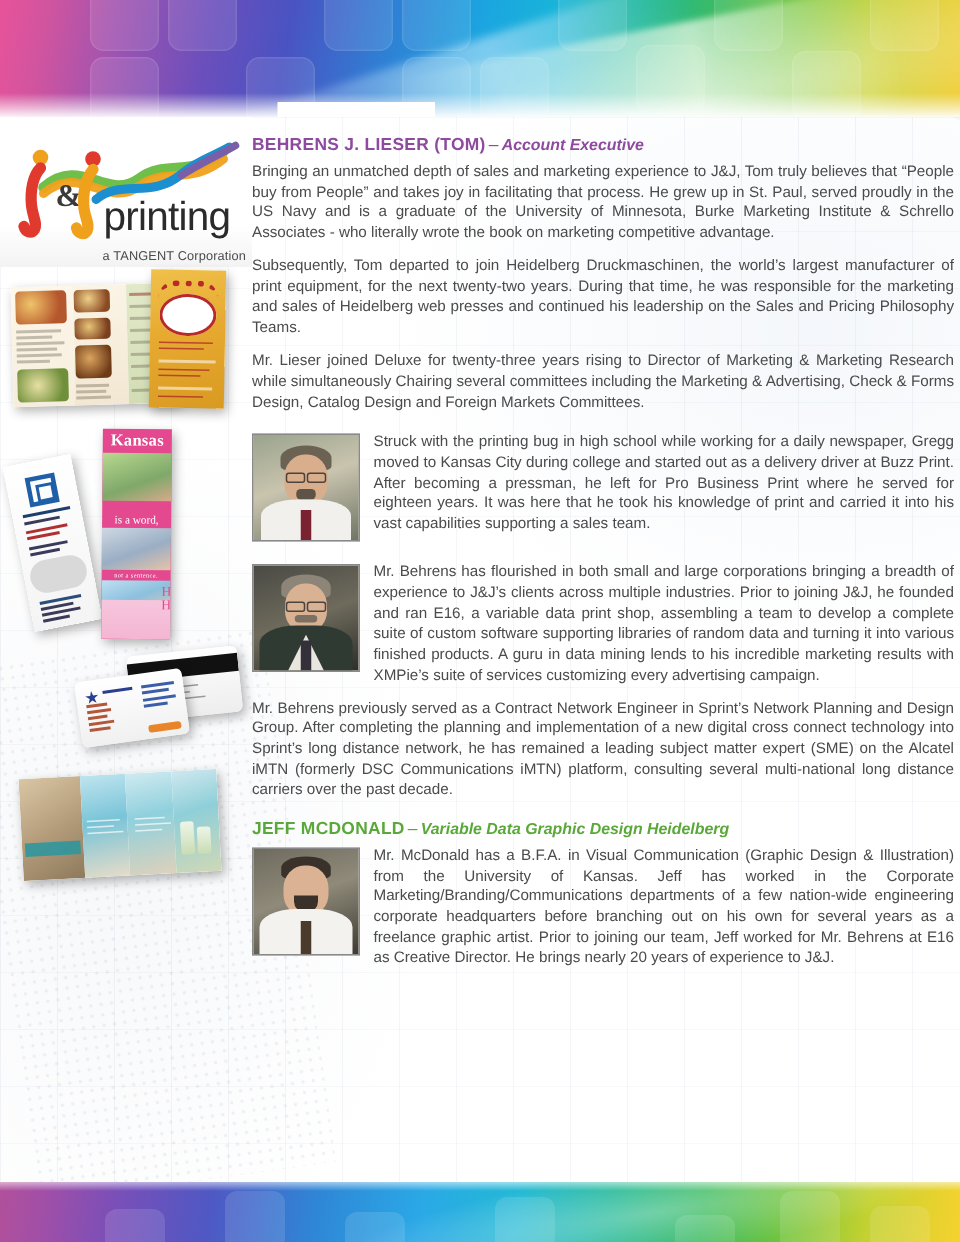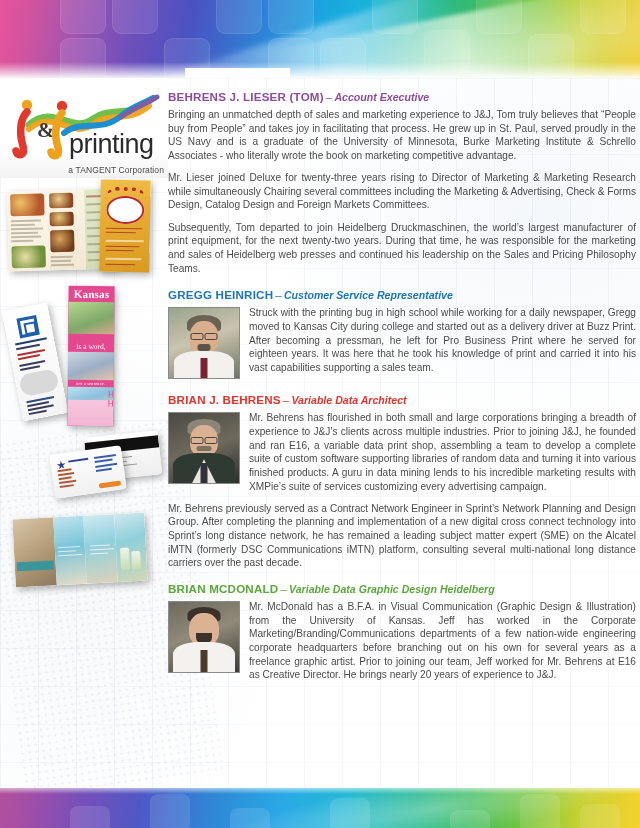--- a/index.html
+++ b/index.html
@@ -449,61 +449,55 @@
 
   </div>
 
   <div class="content">
 
     <div class="bio sec-thomas">
       <div class="bio-head" style="color:#8e4a9e">
         <span>BEHRENS J. LIESER (TOM)</span><span class="dash">–</span><span class="role">Account Executive</span>
       </div>
       <p class="para">Bringing an unmatched depth of sales and marketing experience to J&amp;J, Tom truly believes that “People buy from People” and takes joy in facilitating that process.  He grew up in St. Paul, served proudly in the US Navy and is a graduate of the University of Minnesota, Burke Marketing Institute &amp; Schrello Associates - who literally wrote the book on marketing competitive advantage.</p>
+      <p class="para">Subsequently, Tom departed to join Heidelberg Druckmaschinen, the world’s largest manufacturer of print equipment, for the next twenty-two years.  During that time, he was responsible for the marketing and sales of Heidelberg web presses and continued his leadership on the Sales and Pricing Philosophy Teams.</p>
       <p class="para">Mr. Lieser joined Deluxe for twenty-three years rising to Director of Marketing &amp; Marketing Research while simultaneously Chairing several committees including the Marketing &amp; Advertising, Check &amp; Forms Design, Catalog Design and Foreign Markets Committees.</p>
-      <p class="para">Subsequently, Tom departed to join Heidelberg Druckmaschinen, the world’s largest manufacturer of print equipment, for the next twenty-two years.  During that time, he was responsible for the marketing and sales of Heidelberg web presses and continued his leadership on the Sales and Pricing Philosophy Teams.</p>
     </div>
 
     <div class="bio sec-gregg clearfix">
-      <div class="bio-head" style="color:#1b75bb">
-        <span>GREGG HEINRICH</span><span class="dash">–</span><span class="role">Customer Service Representative</span>
-      </div>
       <div class="wrap-photo ph-gregg">
         <div class="bg"></div>
         <div class="hair" style="top:7px; width:34px; height:17px; background:#6b6254;"></div>
         <div class="face" style="top:13px; width:29px; height:33px; background:#d8ae8d;"></div>
         <div class="glasses" style="top:25px; width:27px;"></div>
         <div style="position:absolute;left:50%;transform:translateX(-50%);top:36px;width:13px;height:7px;background:#5d5347;border-radius:3px;"></div>
         <div class="shirt" style="width:60px; height:27px; background:#f2f0ec;"></div>
         <div class="tie" style="height:20px; background:#7a2230;"></div>
       </div>
       <p class="para">Struck with the printing bug in high school while working for a daily newspaper, Gregg moved to Kansas City during college and started out as a delivery driver at Buzz Print. After becoming a pressman, he left for Pro Business Print where he served for eighteen years. It was here that he took his knowledge of print and carried it into his vast capabilities supporting a sales team.</p>
     </div>
 
     <div class="bio sec-brian clearfix">
-      <div class="bio-head" style="color:#e0342b">
-        <span>BRIAN J. BEHRENS</span><span class="dash">–</span><span class="role">Variable Data Architect</span>
-      </div>
       <div class="wrap-photo ph-brian">
         <div class="bg"></div>
         <div class="hair" style="top:6px; width:33px; height:16px; background:#8d8577;"></div>
         <div class="face" style="top:12px; width:28px; height:32px; background:#d9b193;"></div>
         <div class="glasses" style="top:24px; width:27px;"></div>
         <div style="position:absolute;left:50%;transform:translateX(-50%);top:33px;width:15px;height:5px;background:#7b7062;border-radius:3px;"></div>
         <div class="shirt" style="width:62px; height:30px; background:#2f3a33;"></div>
         <div style="position:absolute;left:50%;transform:translateX(-50%);bottom:0;width:24px;height:24px;background:#e9e6df;clip-path:polygon(50% 0,100% 100%,0 100%);"></div>
         <div class="tie" style="height:20px; background:#33303a;"></div>
       </div>
       <p class="para">Mr. Behrens has flourished in both small and large corporations bringing a breadth of experience to J&amp;J’s clients across multiple industries. Prior to joining J&amp;J, he founded and ran E16, a variable data print shop, assembling a team to develop a complete suite of custom software supporting libraries of random data and turning it into various finished products. A guru in data mining lends to his incredible marketing results with XMPie’s suite of services customizing every advertising campaign.</p>
       <p class="para">Mr. Behrens previously served as a Contract Network Engineer in Sprint’s Network Planning and Design Group. After completing the planning and implementation of a new digital cross connect technology into Sprint’s long distance network, he has remained a leading subject matter expert (SME) on the Alcatel iMTN (formerly DSC Communications iMTN) platform, consulting several multi-national long distance carriers over the past decade.</p>
     </div>
 
     <div class="bio sec-jeff clearfix">
       <div class="bio-head" style="color:#5aa83a">
-        <span>BRIAN MCDONALD</span><span class="dash">–</span><span class="role">Variable Data Graphic Design Heidelberg</span>
+        <span>JEFF MCDONALD</span><span class="dash">–</span><span class="role">Variable Data Graphic Design Heidelberg</span>
       </div>
       <div class="wrap-photo ph-jeff">
         <div class="bg"></div>
         <div class="hair" style="top:5px; width:33px; height:15px; background:#3a322a;"></div>
         <div class="face" style="top:11px; width:30px; height:33px; background:#dcb295;"></div>
         <div style="position:absolute;left:50%;transform:translateX(-50%);top:31px;width:16px;height:11px;background:#3a322a;border-radius:0 0 7px 7px;"></div>
         <div class="shirt" style="width:62px; height:30px; background:#f4f2ee;"></div>
         <div class="tie" style="height:22px; background:#4a3b2c;"></div>
       </div>
       <p class="para">Mr. McDonald has a B.F.A. in Visual Communication (Graphic Design &amp; Illustration) from the University of Kansas. Jeff has worked in the Corporate Marketing/Branding/Communications departments of a few nation-wide engineering corporate headquarters before branching out on his own for several years as a freelance graphic artist. Prior to joining our team, Jeff worked for Mr. Behrens at E16 as Creative Director.  He brings nearly 20 years of experience to J&amp;J.</p>

